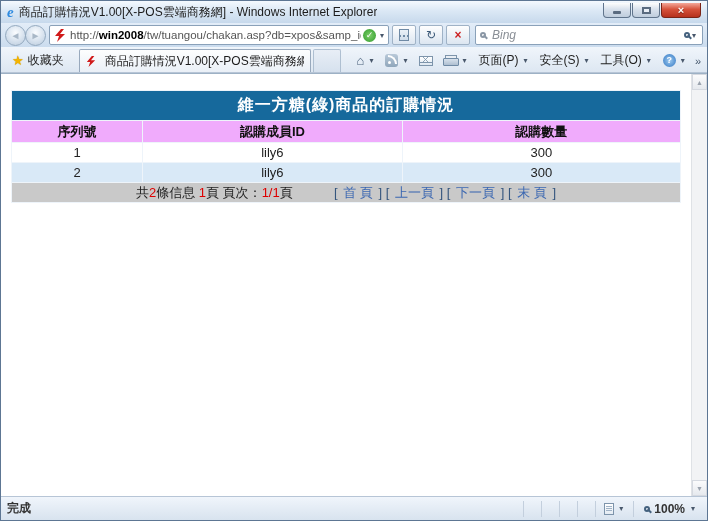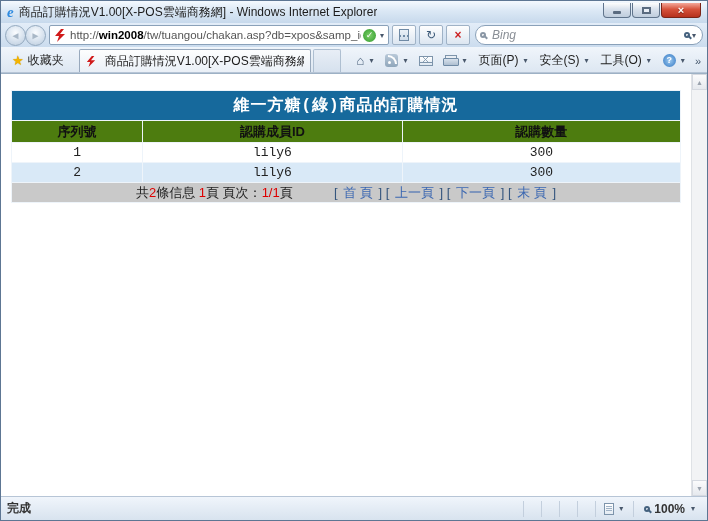--- a/index.html
+++ b/index.html
@@ -41,21 +41,21 @@
     color:#fff; font-size:9px; line-height:13px; text-align:center; flex:0 0 auto; margin:0 2px; }
   .dd { color:#49586c; font-size:8px; padding:0 2px; cursor:pointer; }
   .navbtn { width:24px; height:20px; border:1px solid #9fb2c6; border-radius:2px;
     background:linear-gradient(#fefefe,#dce6f1); display:flex; align-items:center; justify-content:center;
     cursor:pointer; color:#3c5a78; font-size:12px; }
   .navbtn.stop { color:#c22; font-weight:bold; }
   .compat-glyph { width:10px; height:12px; border:1px solid #6f8aa5; background:
     linear-gradient(#eaf1f8,#cfdcea); position:relative; }
   .compat-glyph::after { content:""; position:absolute; left:-1px; right:-1px; top:5px; height:2px;
     background:repeating-linear-gradient(90deg,#6f8aa5 0 2px,transparent 2px 4px); }
-  .searchbox { flex:1; height:20px; background:#fff; border:1px solid #8aa1b9; border-radius:10px;
+  .searchbox { flex:1; height:20px; background:#fff; border:1px solid #8aa1b9; border-radius:2px;
     display:flex; align-items:center; padding:0 4px; margin-left:2px; }
   .mag { width:6px; height:6px; border:2px solid #8a97a5; border-radius:50%; position:relative; flex:0 0 auto; }
   .mag::after { content:""; position:absolute; width:5px; height:2px; background:#8a97a5;
     right:-4px; bottom:-2px; transform:rotate(45deg); }
   .mag.blue, .mag.blue::after { border-color:#44617e; background-color:transparent; }
   .mag.blue::after { background:#44617e; }
   .search-placeholder { color:#8a8f96; font-style:italic; margin-left:6px; flex:1; }
 
   
   .toolbar { height:26px; display:flex; align-items:stretch; padding:2px 2px 0 2px;
@@ -91,24 +91,24 @@
   .icon-help { width:13px; height:13px; border-radius:50%; background:radial-gradient(#9ecbf2,#2f74c0);
     color:#fff; font-weight:bold; font-size:9px; line-height:13px; text-align:center; }
   .chev { color:#44566d; font-size:11px; padding:0 2px; cursor:pointer; }
 
   
   .content { flex:1; display:flex; background:#fff; overflow:hidden; border-top:1px solid #9db1c5; }
   .page-area { flex:1; padding:16px 10px 0 10px; }
   .order-table { width:100%; border-collapse:collapse; table-layout:fixed; }
   .order-table .title-cell { background:#16699c; color:#fff; text-align:center;
     font-size:16px; font-weight:bold; height:30px; letter-spacing:1px; }
-  .order-table th { background:#4d7c0f; font-size:13px; font-weight:bold; height:22px;
+  .order-table th { background:#f0abfc; font-size:13px; font-weight:bold; height:22px;
     border:1px solid #eef4fa; color:#111; }
   .order-table td { text-align:center; height:20px; font-size:13px;
-    font-family:Liberation Mono, monospace; border:1px solid #eef4fa; color:#222; }
+    font-family:Liberation Sans, sans-serif; border:1px solid #eef4fa; color:#222; }
   .order-table tr.row-odd td { background:#ffffff; }
   .order-table tr.row-even td { background:#d9e9f7; }
   .pager-cell { background:#c9c9c9 !important; height:22px; text-align:center;
     font-family:"Liberation Sans","DejaVu Sans",sans-serif !important; font-size:12.5px; }
   .pager-cell .red { color:#dd0000; }
   .pager-cell .gap { display:inline-block; width:34px; }
   .pager-cell .bracket { color:#35567e; }
   .pager-cell a { color:#3b67b1; cursor:pointer; margin:0 2px; }
   .col-seq { width:19.6%; } .col-member { width:38.8%; } .col-qty { width:41.6%; }
 

